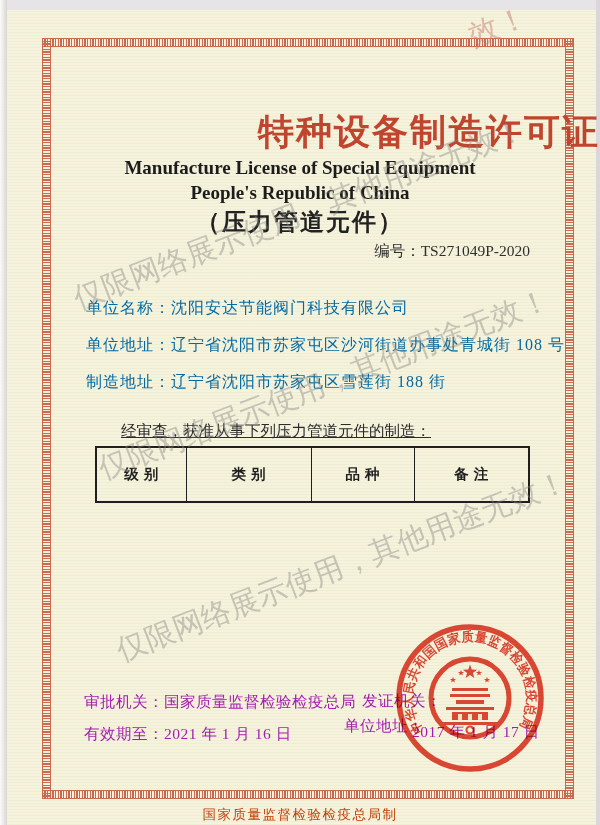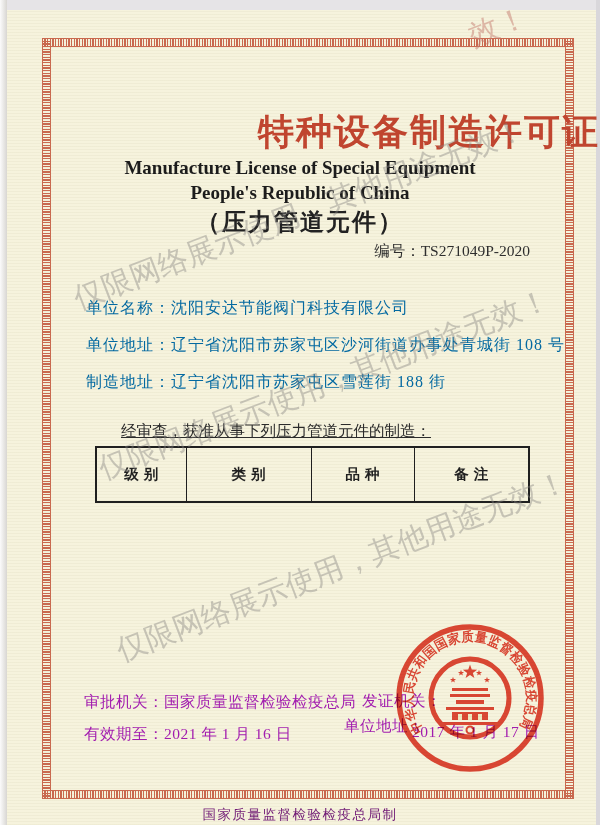--- a/index.html
+++ b/index.html
@@ -40,21 +40,21 @@
   table.lic td{height:38px;font-size:13.5px;line-height:17px;text-align:center;vertical-align:middle;}
   td.remark{text-align:left;padding-left:5px;}
 
   .b-field{font-size:15.5px;color:#a21caf;letter-spacing:0.5px;z-index:4;}
   .approval{left:84px;top:692px;}
   .valid{left:84px;top:724px;}
   .issuer{left:338px;top:691px;margin-left:24px;}
   .issuedatel{left:344px;top:716px;}
   .issuedatev{left:412px;top:722px;z-index:4;}
 
-  .producer{top:806px;font-size:13.5px;color:#701a75;letter-spacing:1.5px;}
+  .producer{top:806px;font-size:13.5px;color:#c2410c;letter-spacing:1.5px;}
 
   .seal{position:absolute;left:392px;top:620px;width:156px;height:156px;z-index:5;
         mix-blend-mode:multiply;opacity:0.92;}
 
   .wm{position:absolute;z-index:10;white-space:nowrap;font-family:"Liberation Sans","DejaVu Sans",sans-serif;
       font-size:30px;line-height:30px;color:rgba(134,132,129,0.42);transform:rotate(-21deg);
       transform-origin:left center;letter-spacing:0;pointer-events:none;}
   .wm1{left:75px;top:285px;}
   .wm2{left:100px;top:455px;}
   .wm3{left:118px;top:637px;}

